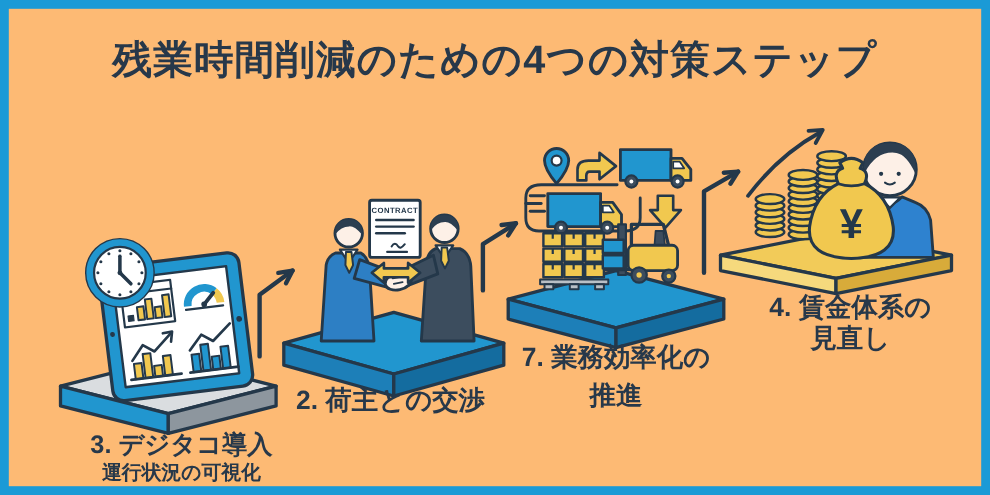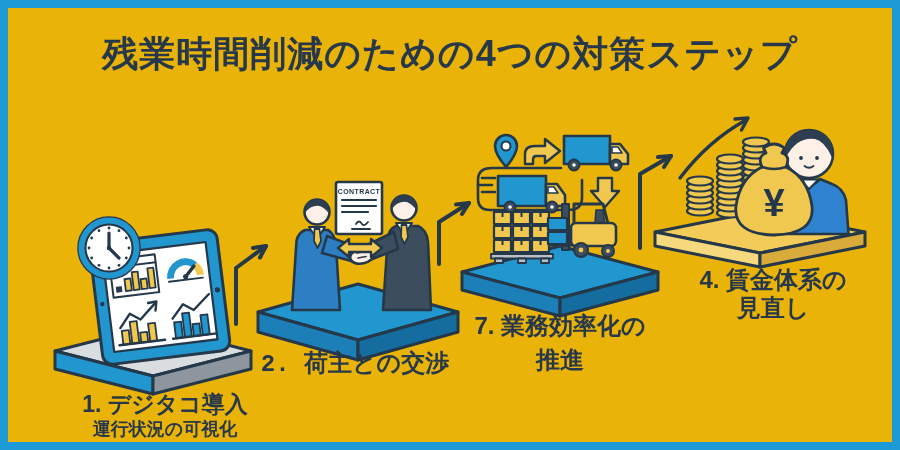--- a/index.html
+++ b/index.html
@@ -1,32 +1,32 @@
 <!DOCTYPE html>
 <html><head>
 <meta charset="utf-8">
 <style>
   html,body{margin:0;padding:0;}
   body{width:900px;height:450px;font-family:"Liberation Sans","DejaVu Sans",sans-serif;}
   .frame{
     position:relative;width:900px;height:450px;box-sizing:border-box;
-    border:8px solid #1b9ad6;background:#eab308;overflow:hidden;
+    border:8px solid #1b9ad6;background:#fdba74;overflow:hidden;
   }
   .title{
     position:absolute;top:22px;left:0;right:0;text-align:center;
     font-size:36px;font-weight:800;color:#27384a;letter-spacing:1px;
   }
   .art{position:absolute;left:0;top:0;width:900px;height:450px;}
   .step-label{
     position:absolute;text-align:center;font-weight:800;color:#27384a;
     font-size:24px;line-height:1.1;white-space:nowrap;
   }
   .lbl1{left:17px;width:280px;top:384px;font-size:23px;}
   .sub1{left:17px;width:280px;top:412px;font-size:18px;font-weight:700;}
-  .lbl2{left:197px;width:300px;top:344px;font-family:Liberation Mono, monospace;}
+  .lbl2{left:197px;width:300px;top:344px;}
   .lbl3a{left:402px;width:300px;top:305px;}
   .lbl3b{left:402px;width:300px;top:339px;}
   .lbl4a{left:615px;width:300px;top:259px;}
   .lbl4b{left:615px;width:300px;top:287px;}
   
   .ol{stroke:#24384a;stroke-linejoin:round;}
   .ln{fill:none;stroke:#24384a;stroke-linecap:round;stroke-linejoin:round;}
   text.svgtxt{fill:#24384a;font-family:"Liberation Sans","DejaVu Sans",sans-serif;}
 </style>
 </head>
@@ -306,20 +306,20 @@
     <g>
       <polyline class="ln" points="431,256 431,214 461,195" stroke-width="4"></polyline>
       <polyline class="ln" points="448,196.5 461,195 454,206" stroke-width="4"></polyline>
     </g>
     <g>
       <polyline class="ln" points="632,240 632,166 663,148" stroke-width="4"></polyline>
       <polyline class="ln" points="650,149 663,148 656,159" stroke-width="4"></polyline>
     </g>
   </svg>
 
-  <div class="step-label lbl1">1. デジタコ導入</div>
+  <div class="step-label lbl1">3. デジタコ導入</div>
   <div class="step-label sub1">運行状況の可視化</div>
   <div class="step-label lbl2">2. 荷主との交渉</div>
   <div class="step-label lbl3a">7. 業務効率化の</div>
   <div class="step-label lbl3b">推進</div>
   <div class="step-label lbl4a">4. 賃金体系の</div>
   <div class="step-label lbl4b">見直し</div>
 </div>
 
 </body></html>

